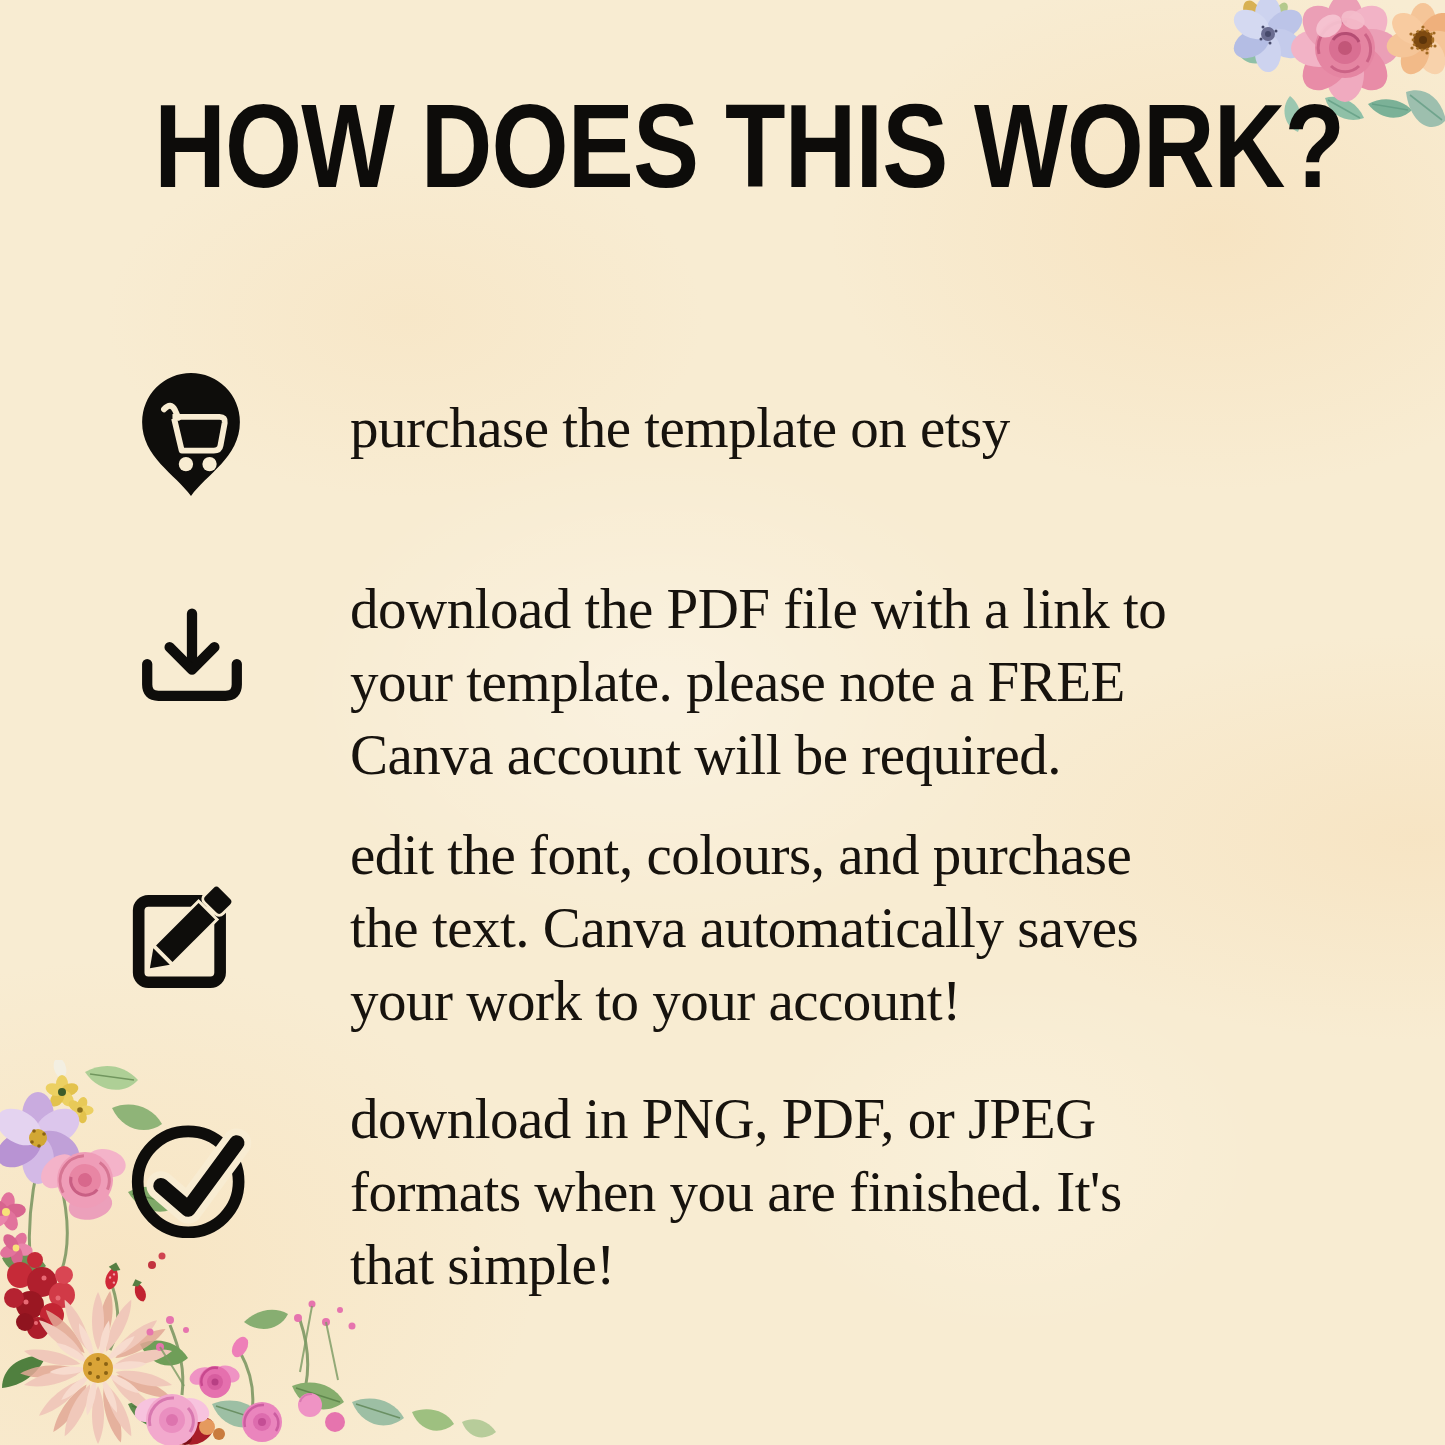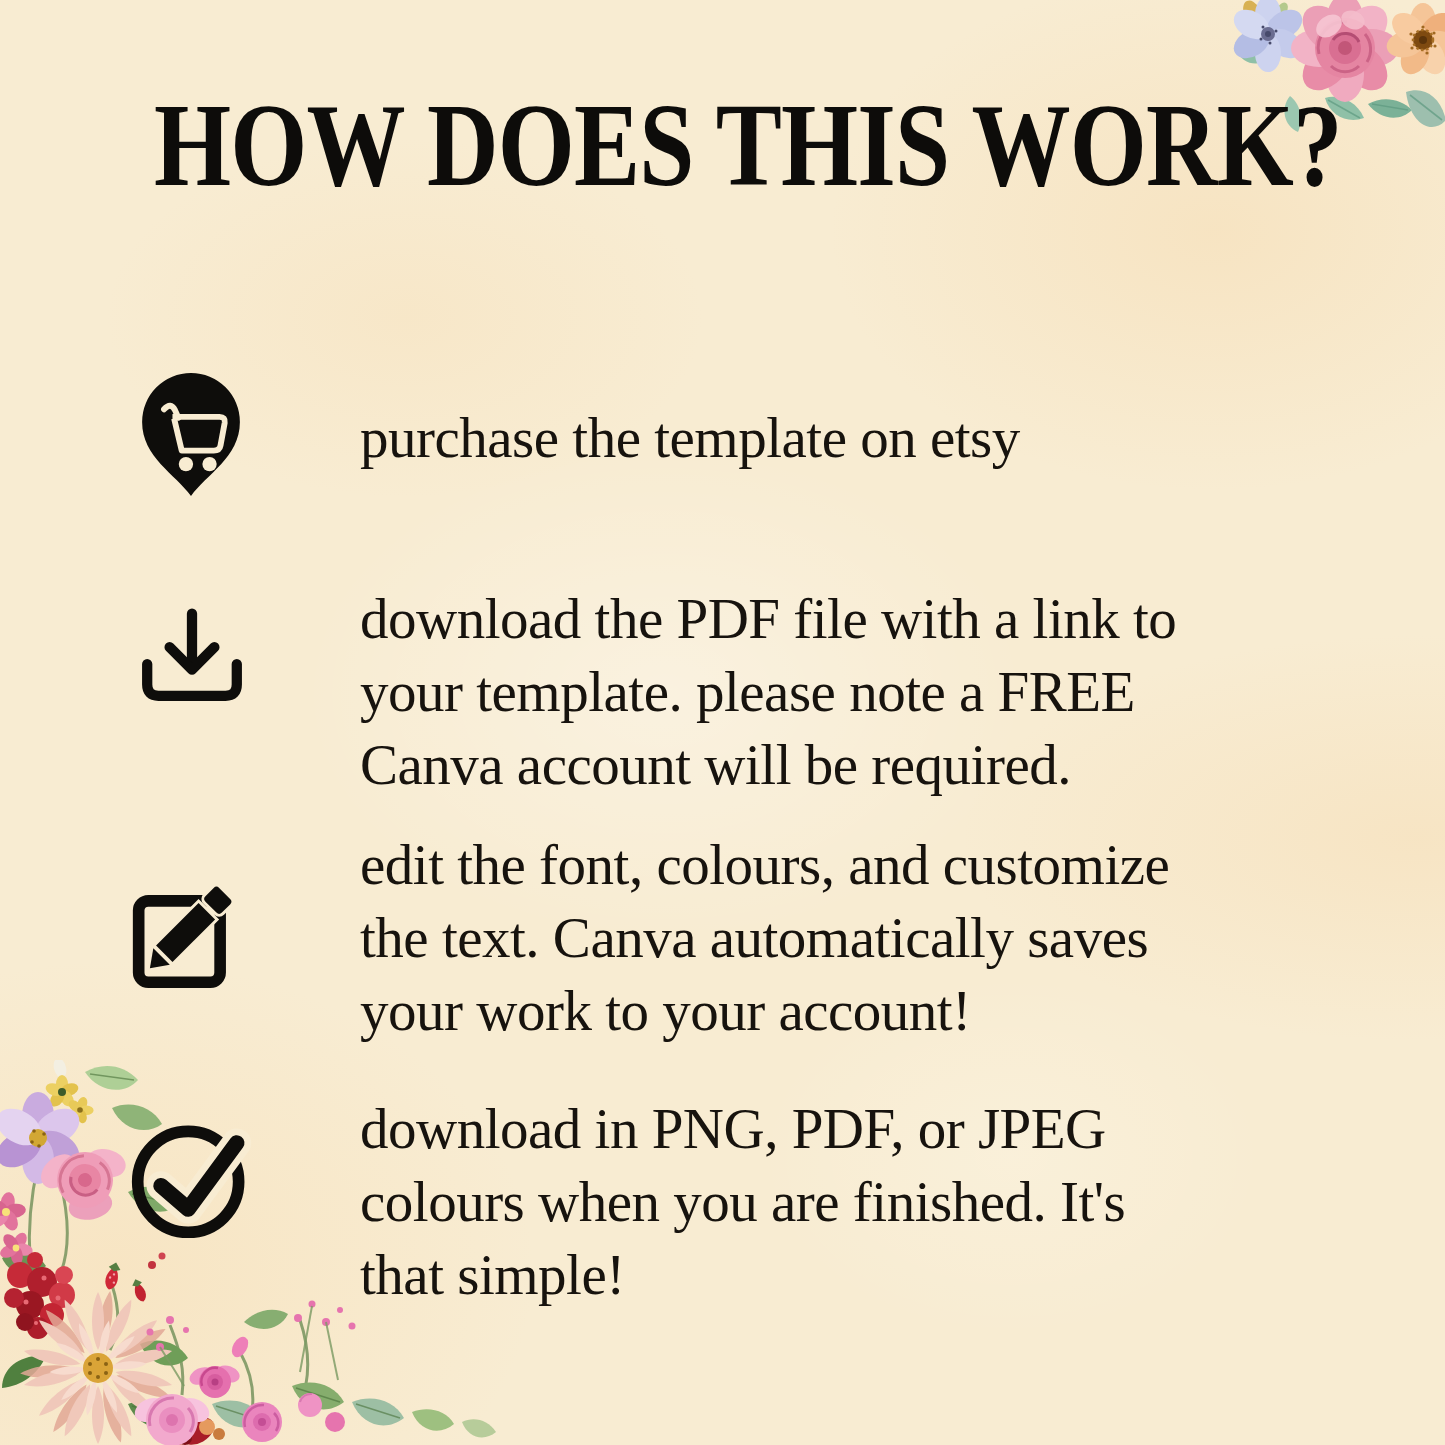--- a/index.html
+++ b/index.html
@@ -14,29 +14,29 @@
       radial-gradient(ellipse 760px 340px at 98% 58%, rgba(242,198,138,.20), transparent 60%),
       radial-gradient(ellipse 500px 300px at 28% 22%, rgba(244,208,156,.18), transparent 60%),
       radial-gradient(ellipse 420px 300px at 70% 80%, rgba(255,252,240,.25), transparent 60%),
       #f8ecd2;
     font-family:"Liberation Serif", serif;
     color:#17130e;
   }
   .page-title{
     position:absolute;top:87px;left:0;right:0;
     margin:0;text-align:center;
-    font-family:Liberation Serif, serif;
+    font-family:Liberation Sans, sans-serif;
     font-weight:700;font-size:118px;line-height:1;
     color:#0d0c0a;white-space:nowrap;padding-left:41px;
   }
   .page-title .squeeze{display:inline-block;transform:scaleX(.84);transform-origin:center;letter-spacing:-1px;}
   .step{position:absolute;left:0;width:100%;}
   .step-icon{position:absolute;display:block;}
   .step-text{
-    position:absolute;left:350px;margin:10px;
+    position:absolute;left:350px;margin:0;
     font-size:57px;line-height:73px;letter-spacing:-.5px;
     white-space:pre-line;color:#17130e;
   }
   .s1 .step-icon{left:132px;top:362px;}
   .s1 .step-text{top:391px;}
   .s2 .step-icon{left:136px;top:606px;}
   .s2 .step-text{top:572px;}
   .s3 .step-icon{left:128px;top:864px;}
   .s3 .step-text{top:818px;}
   .s4 .step-icon{left:128px;top:1110px;}
@@ -406,31 +406,31 @@
     <span class="step-icon">
       <svg width="128" height="128" viewBox="0 0 132 132" aria-hidden="true">
         <rect x="11" y="38" width="84" height="84" rx="10" fill="none" stroke="#0e0d0b" stroke-width="12"></rect>
         <g transform="translate(24,106) rotate(-45)" fill="#0e0d0b" stroke="#f8ecd2" stroke-width="6" paint-order="stroke">
           <polygon points="-2,0 15,-12 15,12"></polygon>
           <rect x="19" y="-12" width="62" height="24"></rect>
           <rect x="87" y="-12" width="20" height="24" rx="4"></rect>
         </g>
       </svg>
     </span>
-    <p class="step-text">edit the font, colours, and customize
+    <p class="step-text">edit the font, colours, and purchase
 the text. Canva automatically saves
 your work to your account!</p>
   </div>
 
   <div class="step s4">
     <span class="step-icon">
       <svg width="132" height="132" viewBox="0 0 136 136" aria-hidden="true">
         <circle cx="62" cy="74" r="52" fill="none" stroke="#0e0d0b" stroke-width="12"></circle>
         <path d="M34,78 L62,102 L112,34" fill="none" stroke="#f8ecd2" stroke-width="30" stroke-linecap="round" stroke-linejoin="round"></path>
         <path d="M34,78 L62,102 L112,34" fill="none" stroke="#0e0d0b" stroke-width="16" stroke-linecap="round" stroke-linejoin="round"></path>
       </svg>
     </span>
     <p class="step-text">download in PNG, PDF, or JPEG
-colours when you are finished. It's
+formats when you are finished. It's
 that simple!</p>
   </div>
 
 </div>
 
 </body></html>

